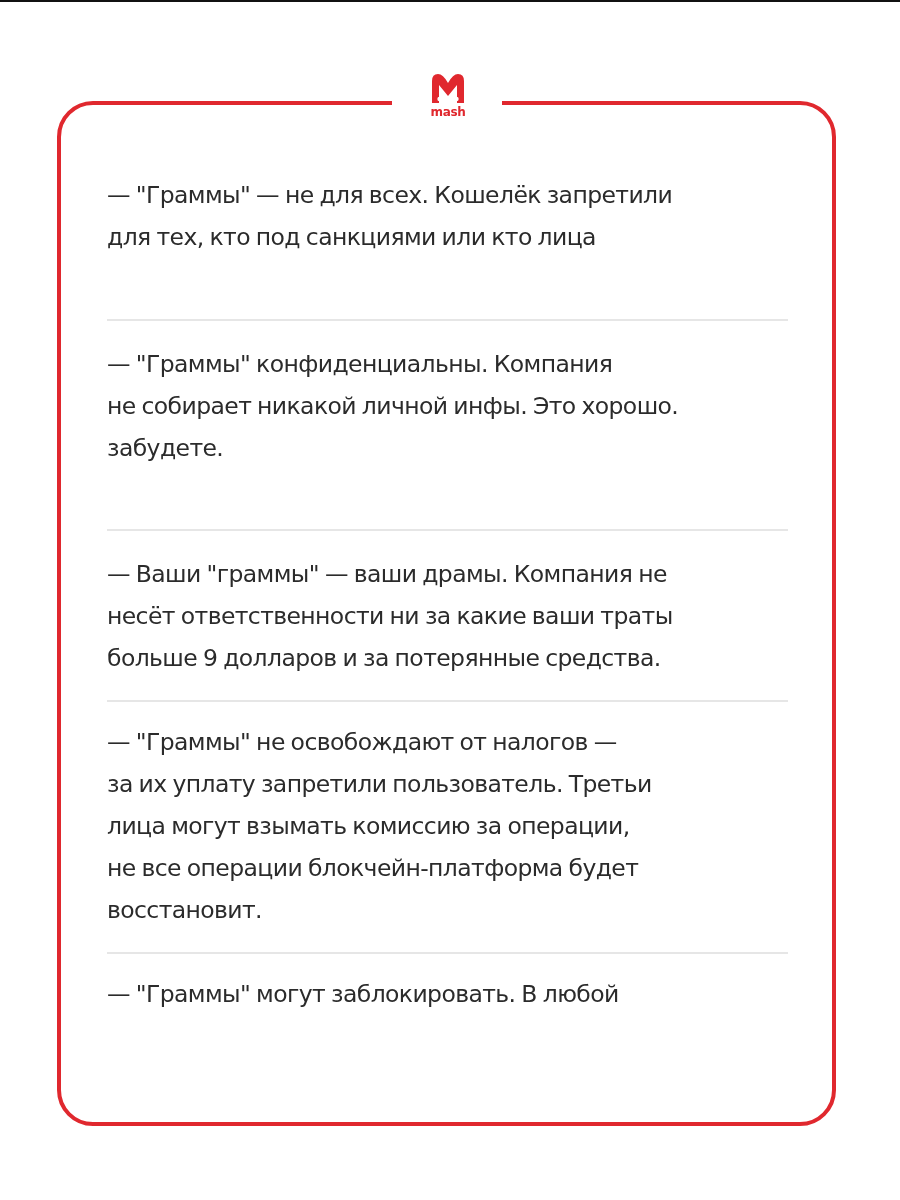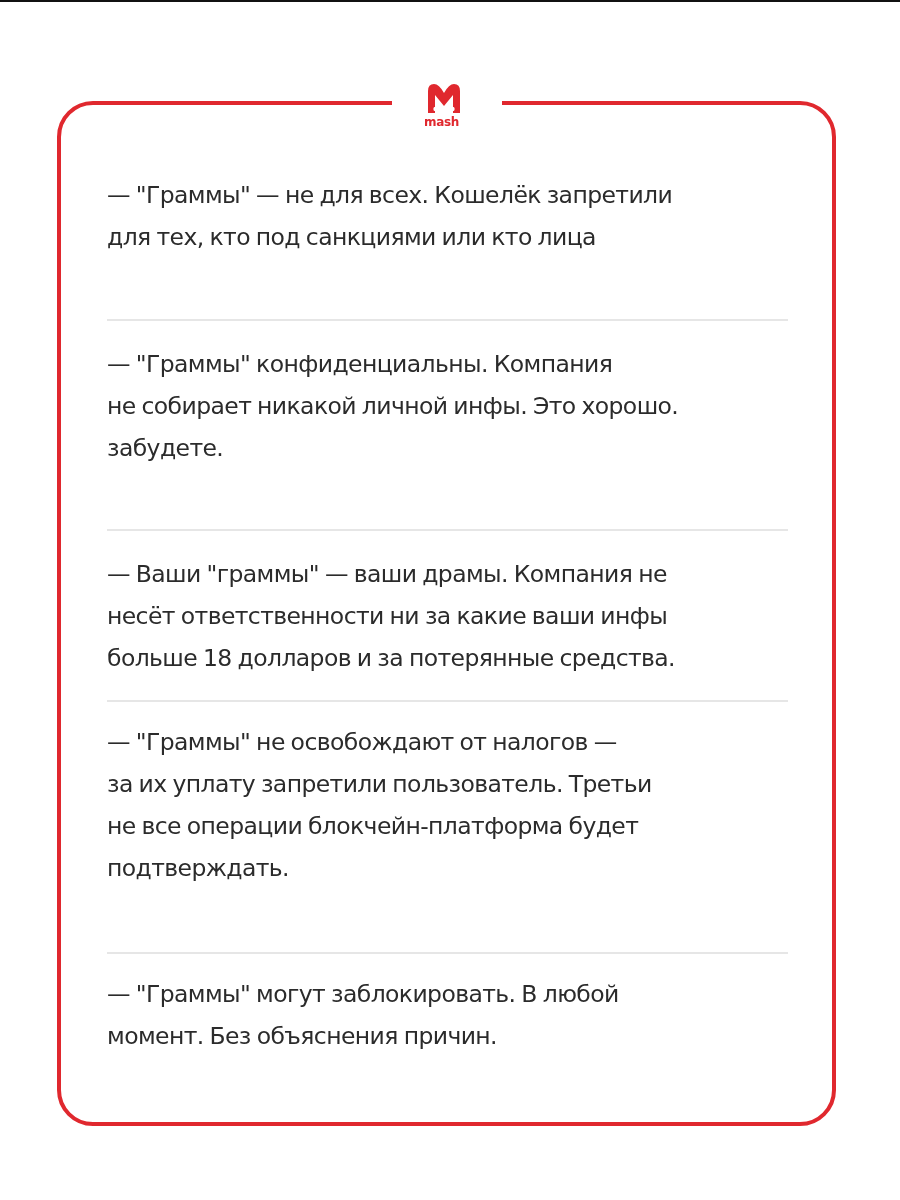--- a/index.html
+++ b/index.html
@@ -10,22 +10,22 @@
     }
     .top-rule { position:absolute; left:0; top:0; width:900px; height:2px; background:#111; }
     .card {
       position:absolute; left:57px; top:101px; width:771px; height:1017px;
       border:4px solid #e0282e; border-radius:36px; box-sizing:content-box;
     }
     .logo-gap {
       position:absolute; left:392px; top:90px; width:110px; height:30px; background:#fff;
     }
     .logo {
-      position:absolute; left:424px; top:82px; width:48px; height:50px;
-      display:flex; flex-direction:column; align-items:flex-start;
+      position:absolute; left:424px; top:72px; width:48px; height:50px;
+      display:flex; flex-direction:column; align-items:center;
     }
     .logo svg { display:block; }
     .logo-text {
       font-family:"DejaVu Sans", sans-serif; font-weight:bold; font-size:12px;
       color:#e0282e; line-height:12px; letter-spacing:-0.3px; margin-top:1px;
     }
     .item {
       font-size:23.5px; line-height:42px; color:#2b2b2b; letter-spacing:-0.6px;
       word-spacing:-1px;
     }
@@ -59,30 +59,30 @@
 
   <div class="item" style="position:absolute;left:107px;top:343px;">
     <span class="line">— "Граммы" конфиденциальны. Компания</span>
     <span class="line">не собирает никакой личной инфы. Это хорошо.</span>
     <span class="line">забудете.</span>
   </div>
   <div class="divider" style="top:529px;"></div>
 
   <div class="item" style="position:absolute;left:107px;top:553px;">
     <span class="line">— Ваши "граммы" — ваши драмы. Компания не</span>
-    <span class="line">несёт ответственности ни за какие ваши инфы</span>
-    <span class="line">больше 18 долларов и за потерянные средства.</span>
+    <span class="line">несёт ответственности ни за какие ваши траты</span>
+    <span class="line">больше 9 долларов и за потерянные средства.</span>
   </div>
   <div class="divider" style="top:700px;"></div>
 
   <div class="item" style="position:absolute;left:107px;top:721px;">
     <span class="line">— "Граммы" не освобождают от налогов —</span>
     <span class="line">за их уплату запретили пользователь. Третьи</span>
+    <span class="line">лица могут взымать комиссию за операции,</span>
     <span class="line">не все операции блокчейн-платформа будет</span>
-    <span class="line">подтверждать.</span>
+    <span class="line">восстановит.</span>
   </div>
   <div class="divider" style="top:952px;"></div>
 
   <div class="item" style="position:absolute;left:107px;top:973px;">
     <span class="line">— "Граммы" могут заблокировать. В любой</span>
-    <span class="line">момент. Без объяснения причин.</span>
   </div>
 </div>
 
 </body></html>

